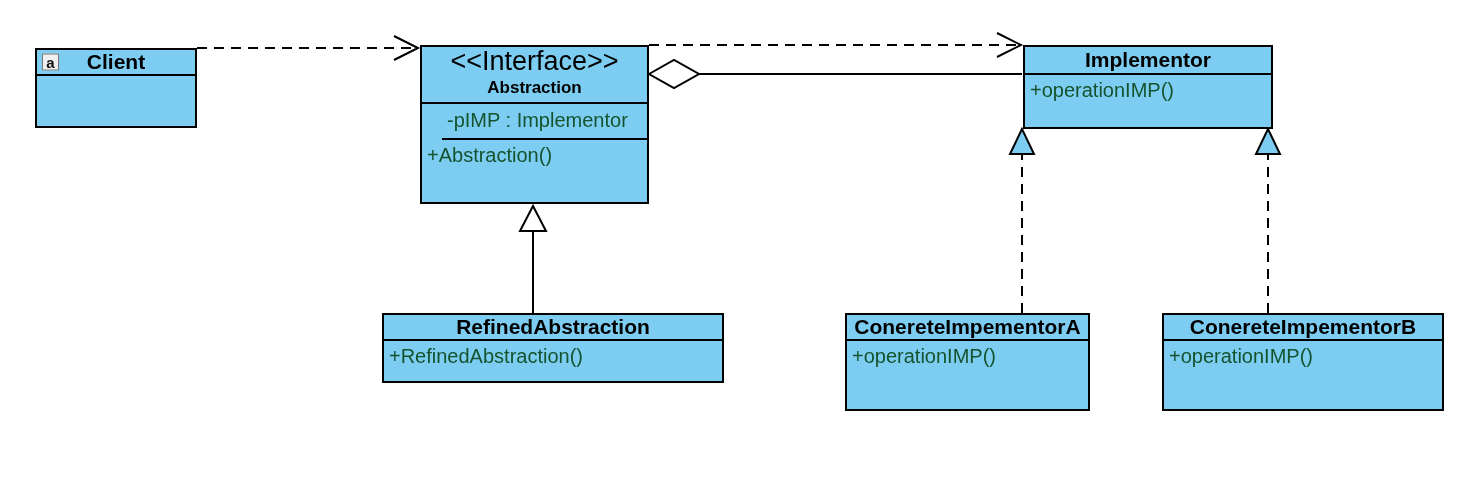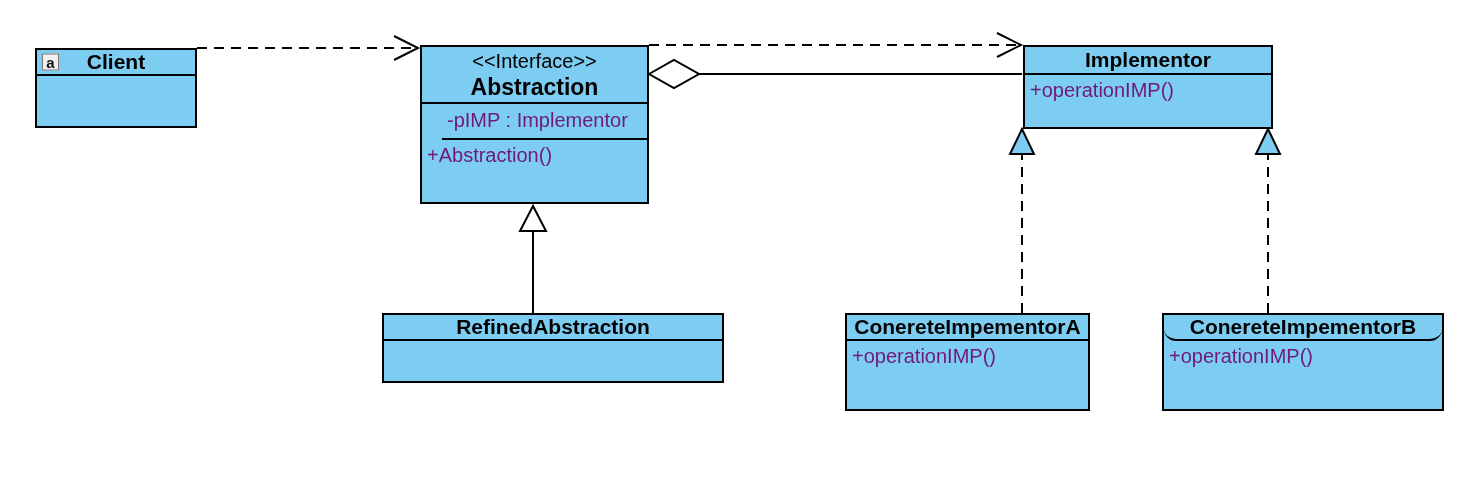--- a/index.html
+++ b/index.html
@@ -27,46 +27,46 @@
     font-weight: bold;
     font-size: 21px;
     color: #000000;
     display: flex;
     align-items: center;
     justify-content: center;
     flex: none;
     white-space: nowrap;
   }
   .hdr.two-line { flex-direction: column; justify-content: center; }
-  .stereotype { font-weight: normal; font-size: 20px; line-height: 25px; }
-  .name-line { font-weight: bold; font-size: 23px; line-height: 27px; }
+  .stereotype { font-weight: normal; font-size: 27px; line-height: 25px; }
+  .name-line { font-weight: bold; font-size: 17px; line-height: 27px; }
   .sec { flex: 1 1 auto; overflow: hidden; }
   .sec.attrs { flex: none; border-bottom: 2px solid #000000; }
   .member {
     font-size: 20px;
     line-height: 27px;
     padding: 2px 5px 0 5px;
-    color: #701a75;
+    color: #14532d;
     white-space: nowrap;
   }
   .attrs .member { line-height: 31px; padding-top: 1px; }
 
   .client        { left: 35px;   top: 48px;  width: 162px; height: 80px; }
   .client .hdr   { height: 24px; }
   .abstraction   { left: 420px;  top: 45px;  width: 229px; height: 159px; }
   .abstraction .hdr { height: 55px; }
   .abstraction .attrs { height: 34px; margin-left: 20px; }
   .implementor   { left: 1023px; top: 45px;  width: 250px; height: 84px; }
   .implementor .hdr { height: 26px; }
   .refined       { left: 382px;  top: 313px; width: 342px; height: 70px; }
   .refined .hdr  { height: 24px; }
   .cimpa         { left: 845px;  top: 313px; width: 245px; height: 98px; }
   .cimpa .hdr    { height: 24px; }
   .cimpb         { left: 1162px; top: 313px; width: 282px; height: 98px; }
-  .cimpb .hdr    { height: 24px; border-radius: 12px; }
+  .cimpb .hdr    { height: 24px; }
 
   .a-icon {
     position: absolute;
     left: 5px;
     top: 50%;
     transform: translateY(-50%);
     width: 17px;
     height: 17px;
     box-sizing: border-box;
     background: #f0f0f0;
@@ -144,20 +144,21 @@
     <div class="sec">
       <div class="member">+operationIMP()</div>
     </div>
   </div>
 
   <div class="uml-class refined">
     <div class="hdr">
       <span>RefinedAbstraction</span>
     </div>
     <div class="sec">
+      <div class="member">+RefinedAbstraction()</div>
     </div>
   </div>
 
   <div class="uml-class cimpa">
     <div class="hdr">
       <span>ConereteImpementorA</span>
     </div>
     <div class="sec">
       <div class="member">+operationIMP()</div>
     </div>

